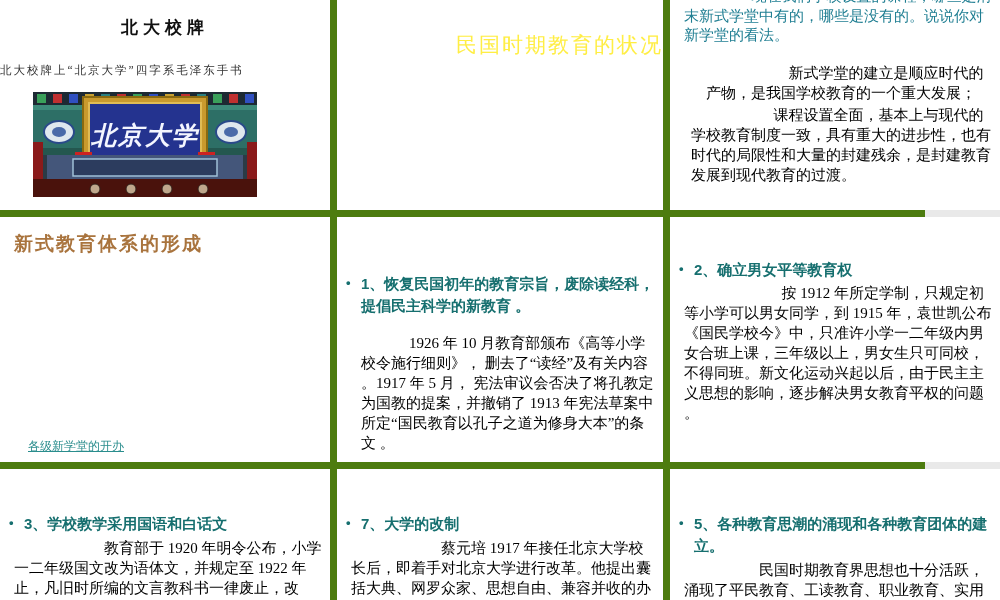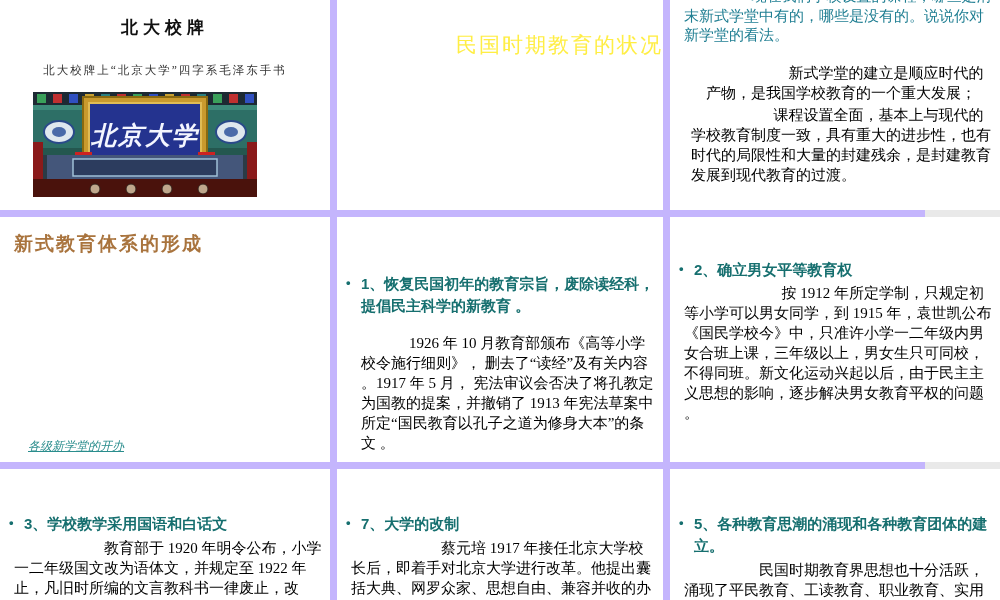--- a/index.html
+++ b/index.html
@@ -1,21 +1,21 @@
 <!DOCTYPE html>
 <html><head>
 <meta charset="utf-8">
 <style>
   html,body{margin:0;padding:0;}
   body{
     width:1000px;height:600px;overflow:hidden;
     background:#e9e9e9;
     font-family:"Liberation Serif","DejaVu Serif",serif;
   }
-  #canvas{position:relative;width:925px;height:600px;background:#c4b5fd;}
+  #canvas{position:relative;width:925px;height:600px;background:#4d7c0f;}
   .slide{
     position:absolute;background:#ffffff;overflow:hidden;
   }
   
   #c1{left:0;   top:0;    width:330px;height:210px;}
   #c2{left:337px;top:0;   width:326px;height:210px;}
   #c3{left:670px;top:0;   width:330px;height:210px;}
   #c4{left:0;   top:217px;width:330px;height:245px;}
   #c5{left:337px;top:217px;width:326px;height:245px;}
   #c6{left:670px;top:217px;width:330px;height:245px;}
@@ -23,21 +23,21 @@
   #c8{left:337px;top:469px;width:326px;height:131px;}
   #c9{left:670px;top:469px;width:330px;height:131px;}
 
   
   .title-a{
     margin-top:16px;text-align:center;font-weight:bold;color:#111;
     font-family:"Liberation Sans","DejaVu Sans",sans-serif;
     font-size:17px;letter-spacing:5px;
   }
   .sub-a{
-    margin-top:24px;text-align:center;color:#333;
+    margin-top:24px;color:#333;
     font-size:11.5px;letter-spacing:2px;
   }
   .gate{position:absolute;left:33px;top:92px;}
 
   
   .title-b{
     margin-top:31px;text-align:right;
     color:#ffee44;font-size:21px;letter-spacing:2px;
     font-family:"Liberation Sans","DejaVu Sans",sans-serif;
   }
@@ -52,21 +52,21 @@
   .para3{margin:2px 6px 0 21px; text-indent:5.5em;font-size:15px;line-height:20px;color:#000;}
 
   
   .title-d{
     margin:14px 0 12px 14px;color:#a9743e;font-weight:bold;
     font-family:"Liberation Sans","DejaVu Sans",sans-serif;
     font-size:19px;letter-spacing:2px;
   }
   .link-d{
     position:absolute;left:28px;top:221px;
-    color:#2a8d8d;font-size:12px;text-decoration:underline;cursor:pointer;font-style:italic;
+    color:#2a8d8d;font-size:12px;text-decoration:underline;cursor:pointer;
   }
 
   
   .bullet-item{
     position:relative;padding-left:24px;margin-right:8px;
     color:#166f6f;font-weight:bold;font-size:15px;line-height:22px;
     font-family:"Liberation Sans","DejaVu Sans",sans-serif;
   }
   .bullet-item .dot{
     position:absolute;left:9px;top:-1px;font-size:13px;font-weight:bold;color:#166f6f;

